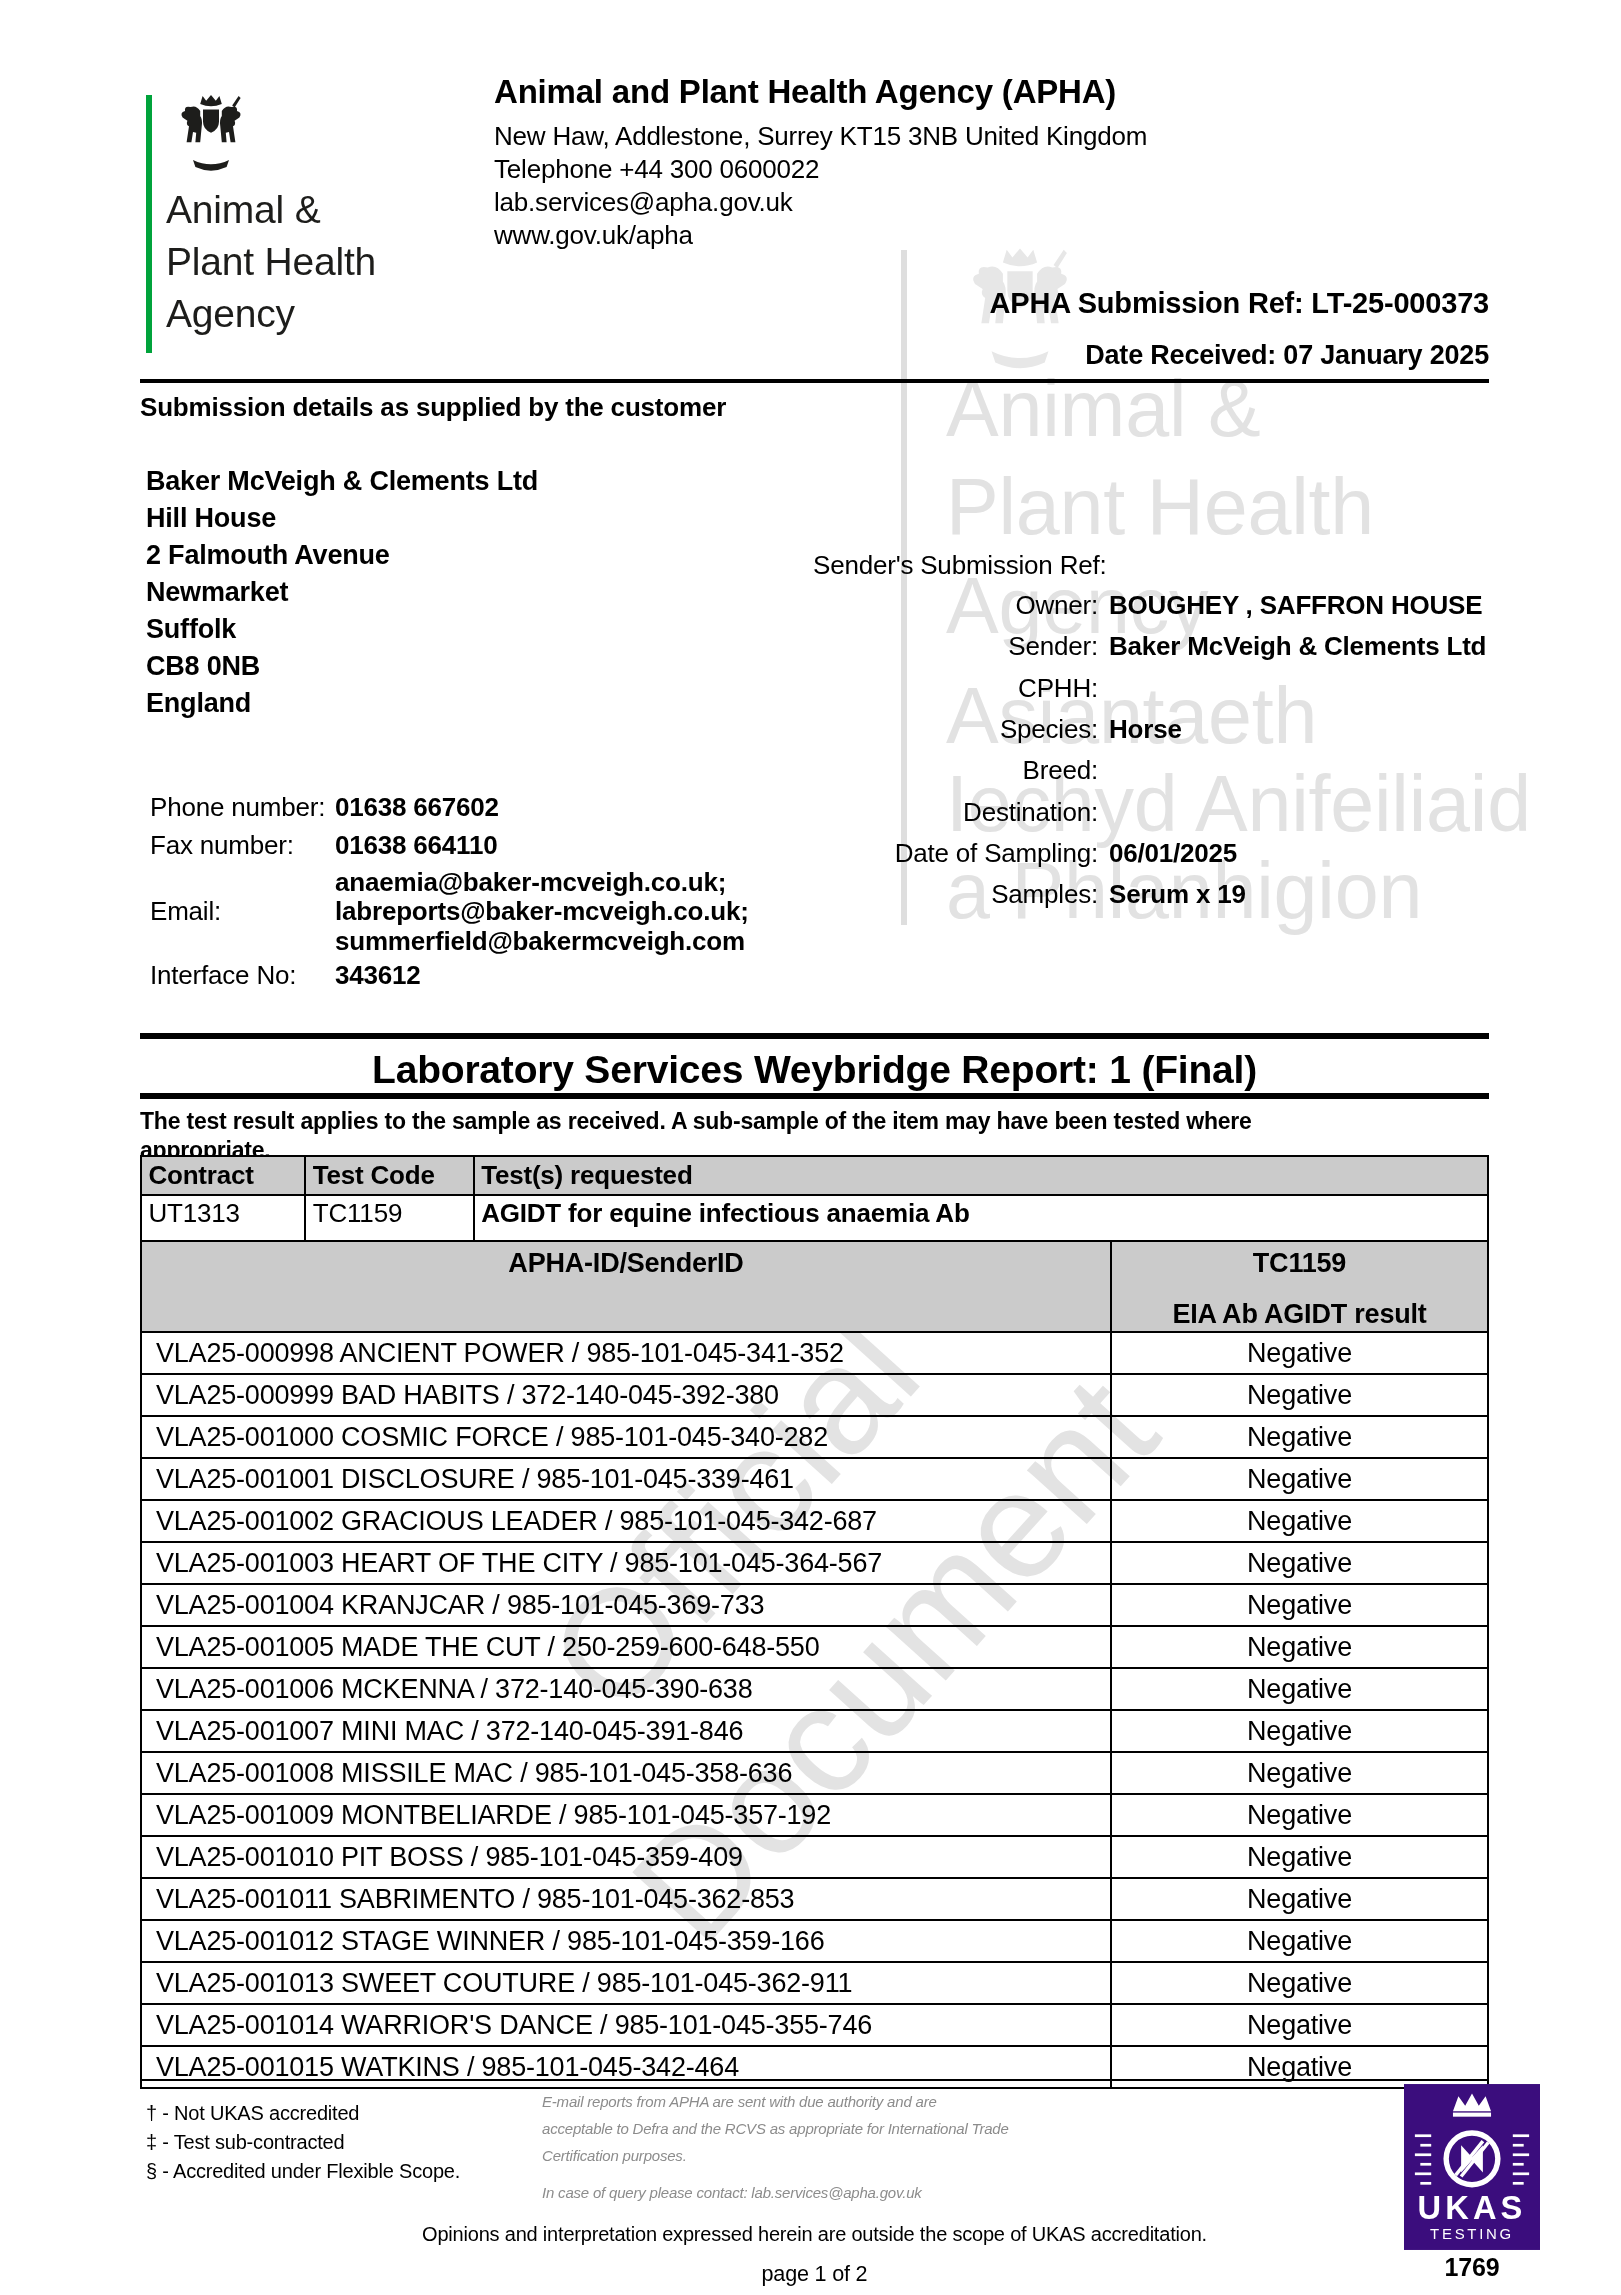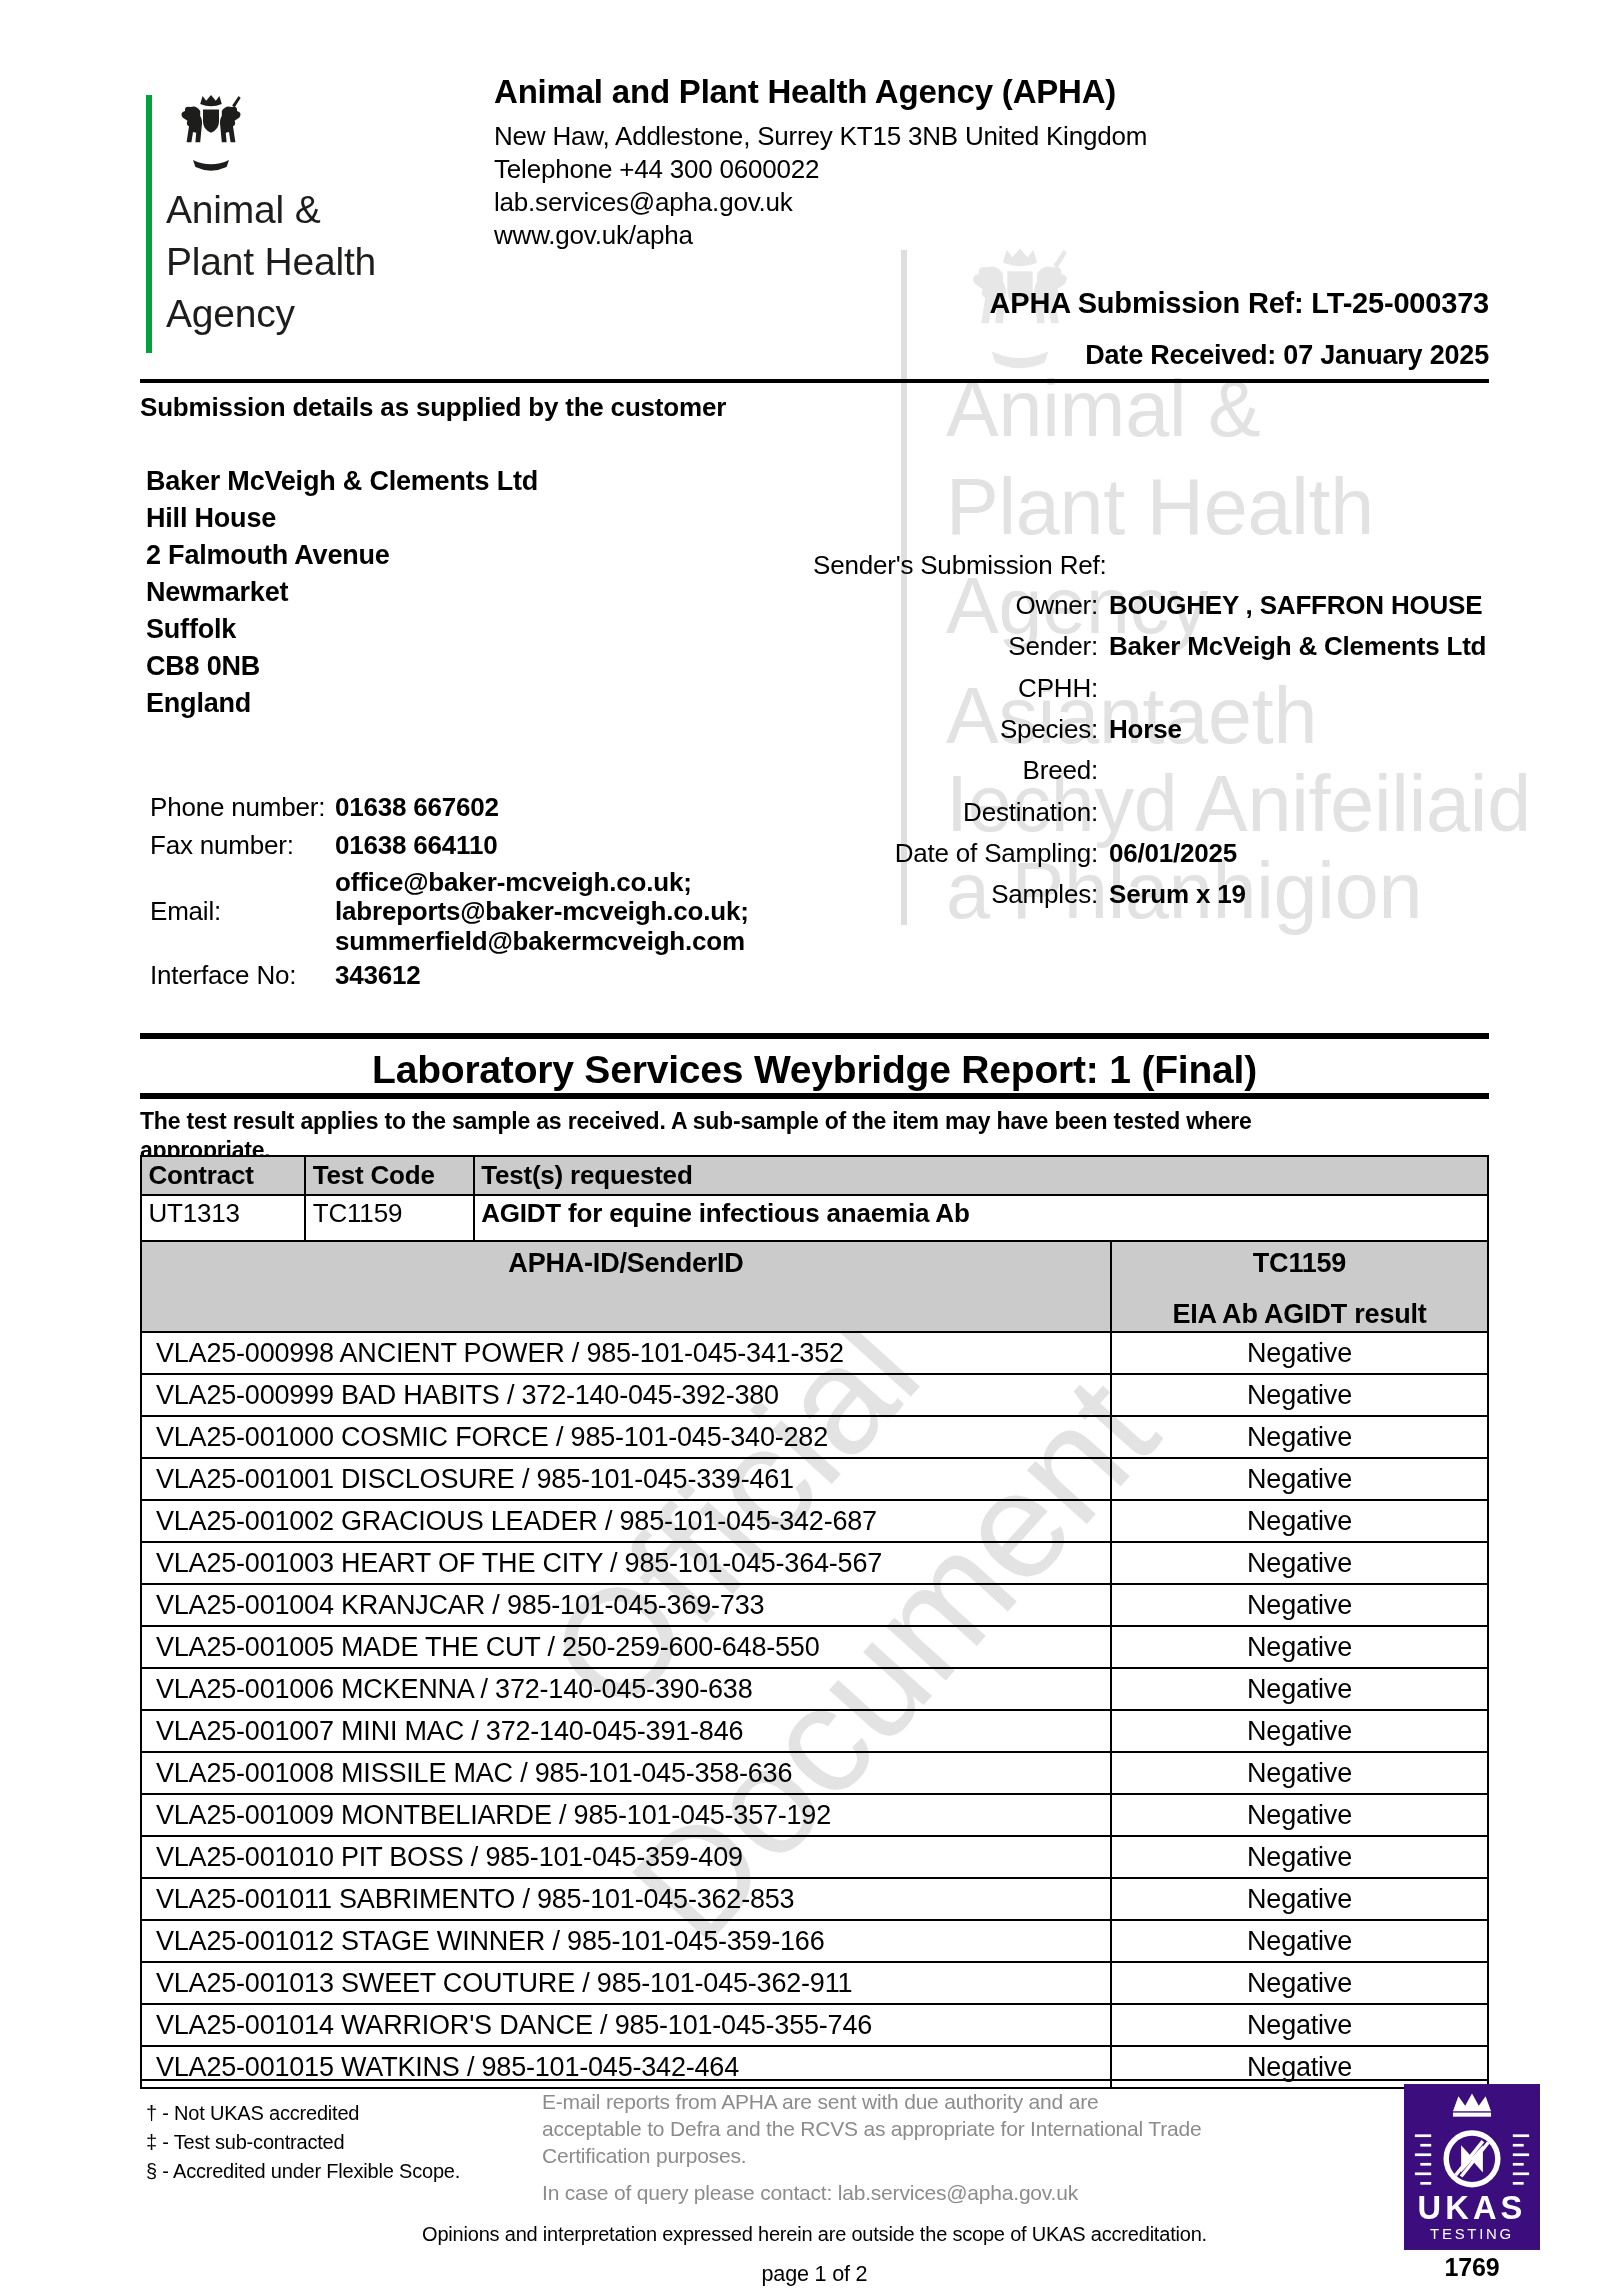--- a/index.html
+++ b/index.html
@@ -54,21 +54,21 @@
   .results-table th{background:#cbcbcb;font-weight:bold;vertical-align:top;text-align:center;height:67px;padding-top:6.4px;}
   .results-table td{height:38px;}
   .col-id{width:966px;}
   td.cell-id{text-align:left;padding-left:14px;}
   td.cell-result{text-align:center;}
   .hdr2-line2{margin-top:20px;}
 
   
   .footer-rule{position:absolute;left:140px;top:2079px;width:1349px;height:2.3px;background:#000;}
   .footnotes{position:absolute;left:146px;top:2099px;font-size:20px;line-height:29px;}
-  .gray-info{position:absolute;left:542px;top:2088px;font-size:21px;line-height:27px;color:#8c8c8c;}
+  .gray-info{position:absolute;left:542px;top:2088px;font-size:15px;line-height:27px;color:#8c8c8c;font-style:italic;}
   .gray-query{margin-top:10px;}
   .opinions{position:absolute;left:140px;top:2223px;width:1349px;text-align:center;font-size:20px;}
   .page-label{position:absolute;left:140px;top:2261px;width:1349px;text-align:center;font-size:21.6px;}
   .ukas-box{position:absolute;left:1404px;top:2084px;width:136px;height:166px;}
   .ukas-number{position:absolute;left:1404px;top:2253px;width:136px;text-align:center;font-size:25px;font-weight:bold;}
 </style>
 </head>
 <body>
 
 <div id="page">
@@ -159,21 +159,21 @@
     <div class="f-value" style="top:797px"></div>
     <div class="f-label" style="top:838px">Date of Sampling:</div>
     <div class="f-value" style="top:838px">06/01/2025</div>
     <div class="f-label" style="top:879px">Samples:</div>
     <div class="f-value" style="top:879px">Serum x 19</div>
 
     <div class="c-label" style="top:792px">Phone number:</div>
     <div class="c-value" style="top:792px">01638 667602</div>
     <div class="c-label" style="top:830px">Fax number:</div>
     <div class="c-value" style="top:830px">01638 664110</div>
-    <div class="c-value" style="top:867px">office@baker-mcveigh.co.uk;</div>
+    <div class="c-value" style="top:867px">anaemia@baker-mcveigh.co.uk;</div>
     <div class="c-label" style="top:896px">Email:</div>
     <div class="c-value" style="top:896px">labreports@baker-mcveigh.co.uk;</div>
     <div class="c-value" style="top:926px">summerfield@bakermcveigh.com</div>
     <div class="c-label" style="top:960px">Interface No:</div>
     <div class="c-value" style="top:960px">343612</div>
 
     <div class="band-rule" style="top:1033px"></div>
     <div class="report-title">Laboratory Services Weybridge Report: 1 (Final)</div>
     <div class="band-rule" style="top:1093px"></div>
     <div class="disclaimer">

